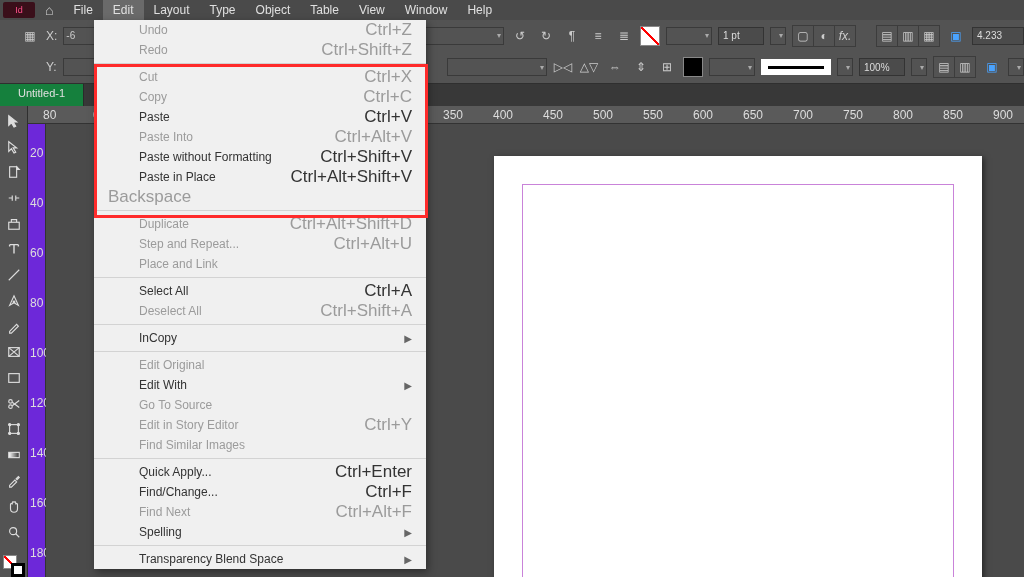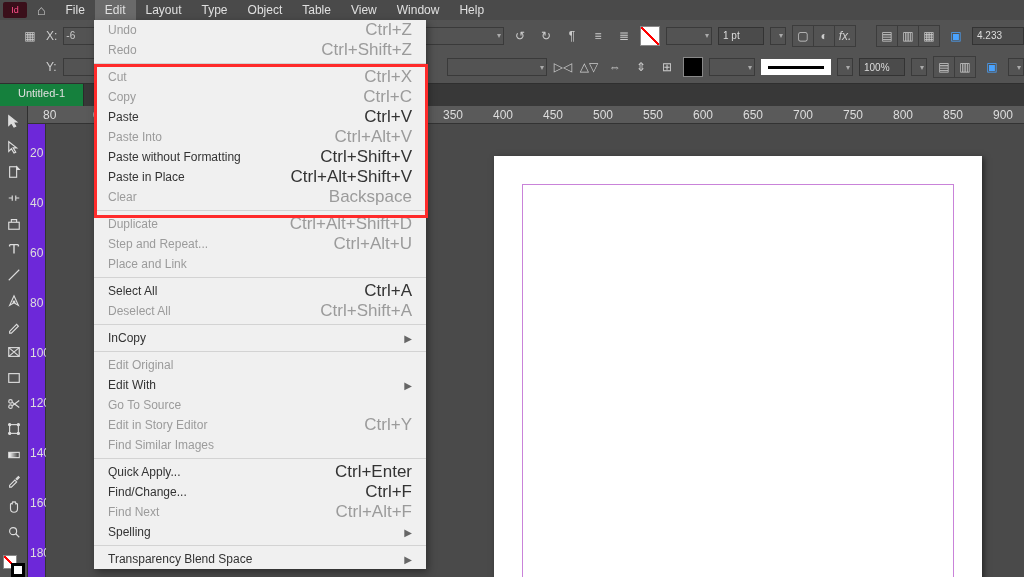--- a/index.html
+++ b/index.html
@@ -1,20 +1,20 @@
 <!DOCTYPE html>
 <html><head>
 <meta charset="utf-8">
 <style>
 * { margin: 0; padding: 0; box-sizing: border-box; font-family: "Segoe UI", Tahoma, sans-serif; font-size: 12px; }
 body { background: #4a4a4a; width: 1024px; height: 577px; overflow: hidden; position: relative; }
 
 
 .menubar { height: 20px; background: #4a4a4a; display: flex; align-items: center; color: #e0e0e0; }
-.app-badge { width: 24px; height: 16px; background: #3a0f1a; margin: 0 4px 0 3px; display: flex; align-items: center; justify-content: center; font-size: 9px; color: #ff4f8a; font-weight: normal; border-radius: 2px; }
+.app-badge { width: 32px; height: 16px; background: #3a0f1a; margin: 0 4px 0 3px; display: flex; align-items: center; justify-content: center; font-size: 9px; color: #ff4f8a; font-weight: normal; border-radius: 2px; }
 .home-icon { margin: 0 10px 0 6px; color: #d0d0d0; font-size: 14px; }
 .menu-item { padding: 10px 10px; cursor: default; }
 .menu-item.active { background: #6a6a6a; }
 
 
 .controlbar { height: 64px; background: #535353; display: flex; flex-direction: column; border-bottom: 1px solid #2f2f2f; }
 .ctrl-row { height: 32px; display: flex; align-items: center; gap: 6px; padding-left: 20px; color: #ccc; font-size: 10px; }
 .coord-box { width: 34px; height: 18px; background: #535353; border: 1px solid #3a3a3a; display: inline-flex; align-items: center; padding: 0 2px; font-size: 10px; }
 .ctrl-spacer { flex: 1; }
 .dropdown-stub { width: 46px; height: 18px; background: #535353; border: 1px solid #3a3a3a; display: flex; align-items: center; justify-content: flex-end; padding-right: 2px; font-size: 8px; color: #aaa; }
@@ -58,21 +58,21 @@
 
 
 .canvas { position: absolute; left: 46px; top: 18px; right: 0; bottom: 0; background: #4a4a4a; }
 .page { position: absolute; left: 448px; top: 32px; width: 488px; height: 660px; background: #fff; box-shadow: 2px 2px 6px rgba(0,0,0,.5); }
 .page .margin { position: absolute; left: 28px; top: 28px; right: 28px; bottom: 28px; border: 1px solid #c983d9; }
 
 
 .dropdown { position: absolute; left: 94px; top: 20px; width: 332px; background: #f0f0f0; box-shadow: 2px 3px 8px rgba(0,0,0,.4); z-index: 50; }
 .menu-row { display: flex; align-items: center; height: 20px; padding: 0 14px; color: #333; cursor: default; }
 .menu-row.disabled { color: #9b9b9b; }
-.menu-row .lbl { flex: 1; }
+.menu-row .lbl { flex: 1; margin-left: 31px; }
 .menu-row .sc { font-size: 17px; color: inherit; }
 .menu-row .sub { font-size: 10px; color: #666; }
 .menu-sep { height: 1px; background: #d3d3d3; margin: 3px 0; }
 .highlight-box { position: absolute; left: 94px; top: 64px; width: 334px; height: 154px; border: 3px solid #ff2b2b; z-index: 60; pointer-events: none; }
 </style>
 </head>
 <body>
 
 <div class="menubar">
   <div class="app-badge">Id</div>
@@ -339,21 +339,20 @@
     </div>
     <div class="menu-row">
       <span class="lbl">Paste without Formatting</span>
       <span class="sc">Ctrl+Shift+V</span>
     </div>
     <div class="menu-row">
       <span class="lbl">Paste in Place</span>
       <span class="sc">Ctrl+Alt+Shift+V</span>
     </div>
     <div class="menu-row disabled">
-      <span class="lbl">Clear</span>
       <span class="sc">Backspace</span>
     </div>
     <div class="menu-sep"></div>
     <div class="menu-row disabled">
       <span class="lbl">Duplicate</span>
       <span class="sc">Ctrl+Alt+Shift+D</span>
     </div>
     <div class="menu-row disabled">
       <span class="lbl">Step and Repeat...</span>
       <span class="sc">Ctrl+Alt+U</span>

